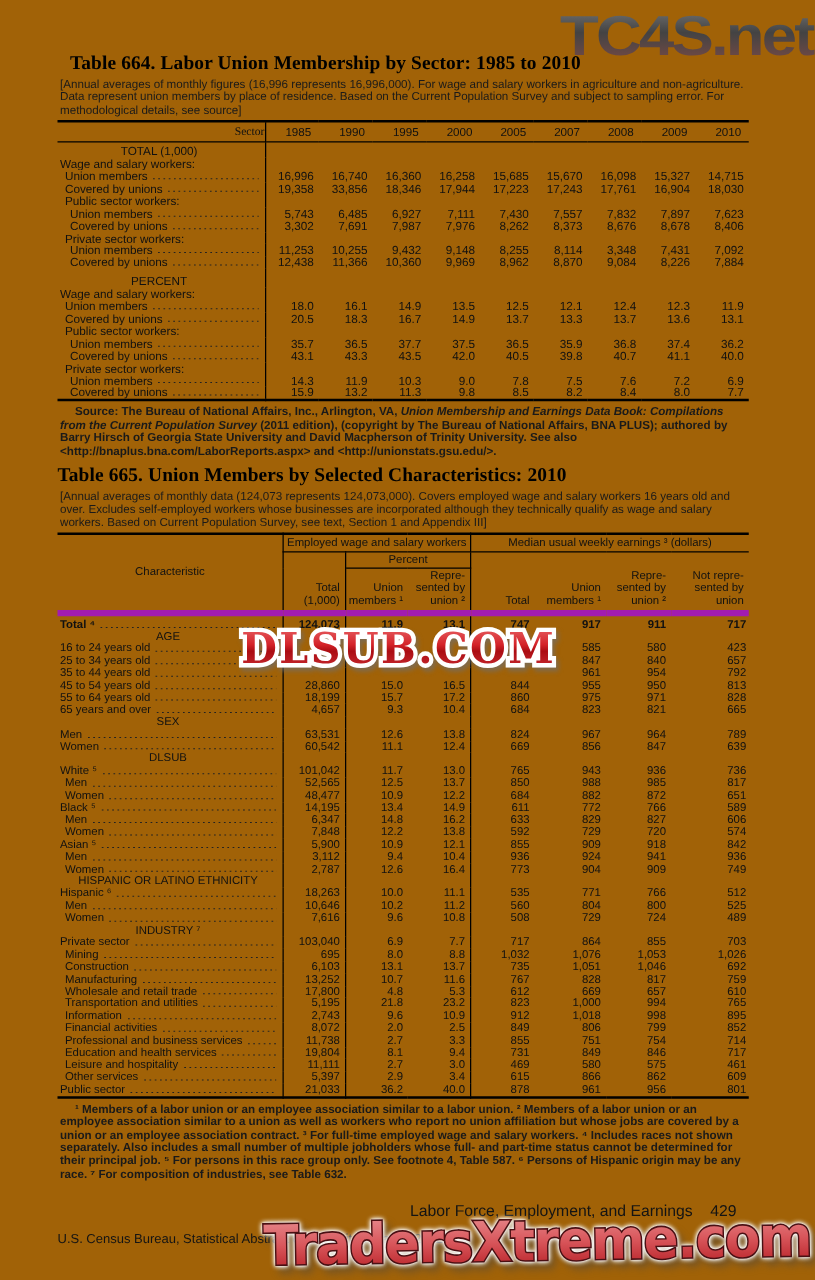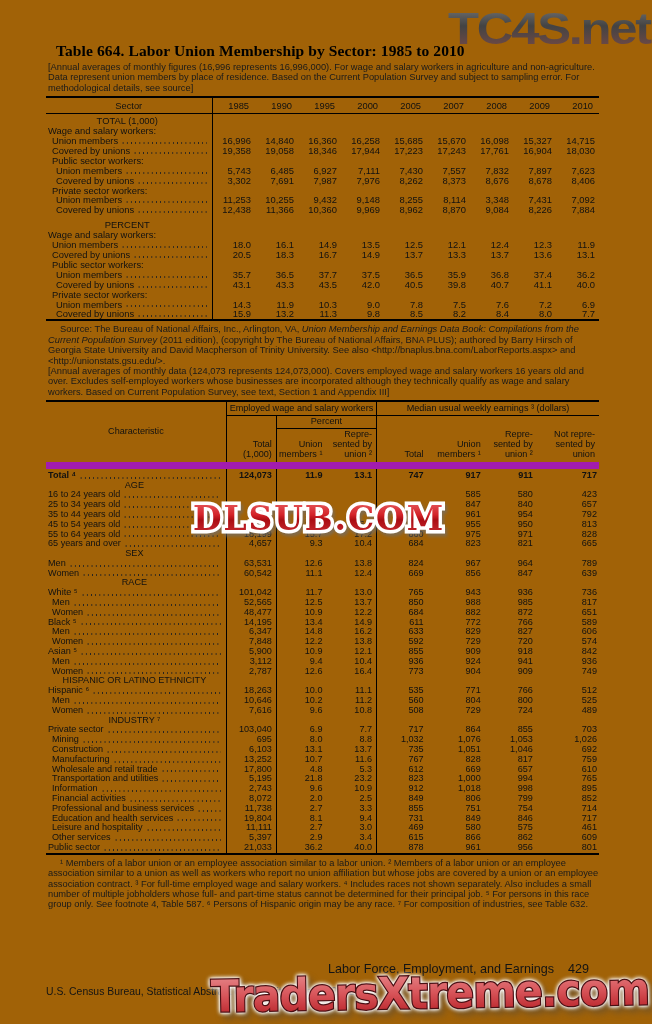--- a/index.html
+++ b/index.html
@@ -14,48 +14,48 @@
   .tbl-title {
     font-family:"Liberation Serif","DejaVu Serif",serif;
     font-weight:bold; font-size:15.5px; line-height:17px;
     letter-spacing:.1px; margin:0 0 3px 10px; color:#000;
   }
   .tbl-title.second { margin-left:0; margin-top:6px; }
   .note, .src, .foot {
     font-size:9.3px; line-height:10.4px; color:#1a1a1a; margin-left:2px;
   }
   .src, .foot { text-indent:12px; margin-top:3px; }
-  .src .wrap, .foot .wrap { text-indent:0; }
+  .src .wrap, .foot .wrap { text-indent:0;font-weight:bold; }
   .it { font-style:italic; }
 
   table { border-collapse:collapse; table-layout:fixed; width:553px;
           border-top:2px solid #000; border-bottom:2px solid #000; margin-top:3px; }
   th, td { font-weight:normal; padding:0; vertical-align:bottom; }
 
   
   .t664 { font-size:9.4px; }
   .t664 thead th { border-bottom:1px solid #000; font-size:9.3px; padding:3px 6px 2px 0; text-align:right; }
-  .t664 thead th.seccol { text-align:center; padding:3px 0 2px 0; }
+  .t664 thead th.seccol { text-align:right; padding:3px 0 2px 0;font-family:Liberation Serif, serif; }
   .t664 th:first-child, .t664 td:first-child { border-right:1px solid #000; }
   .t664 td { line-height:9.9px; height:9.9px; text-align:right; padding-right:4px;
              white-space:nowrap; overflow:hidden; }
   .t664 td:first-child { text-align:left; padding-right:3px; }
   .t664 tbody tr:first-child td { padding-top:2px; }
 
   
   .t665 { font-size:9.1px; }
   .t665 th { font-size:9.1px; line-height:9.9px; text-align:right; white-space:pre-line; padding:1px 4px 2px 0; }
   .t665 th.char { text-align:center; vertical-align:middle; border-right:1px solid #000; padding:0; }
   .t665 th.group { text-align:center; border-bottom:1px solid #000; padding:2px 0 1px 0; vertical-align:middle; }
   .t665 th.group.g1 { border-right:1px solid #000; }
   .t665 th.percent { text-align:center; border-bottom:1px solid #000; border-right:1px solid #000;
                      vertical-align:middle; padding:1px 0; }
   .t665 th.tot { border-right:1px solid #000; }
   .t665 th.repr2 { border-right:1px solid #000; }
-  .t665 tbody tr:first-child td { border-top:7px solid #a21caf; padding-top:2px; }
+  .t665 tbody tr:first-child td { border-top:5px solid #a21caf; padding-top:2px; }
   .t665 td { line-height:9.8px; height:9.8px; text-align:right; padding-right:4px;
              white-space:nowrap; overflow:hidden; }
   .t665 td:first-child { text-align:left; border-right:1px solid #000; padding-right:3px; }
   .t665 td:nth-child(2) { border-right:1px solid #000; }
   .t665 td:nth-child(4) { border-right:1px solid #000; }
   .t665 td:last-child { padding-right:2px; }
 
   tr.bold td { font-weight:bold; }
   tr.gap td { padding-top:5px; }
   td.ctr { text-align:center !important; }
@@ -148,38 +148,38 @@
             <td class="num"></td>
           </tr>
           <tr>
             <td>
               <div class="lbl">
                 <span class="txt ind1">Union members</span>
                 <span class="dots"></span>
               </div>
             </td>
             <td class="num">16,996</td>
-            <td class="num">14,840</td>
+            <td class="num">16,740</td>
             <td class="num">16,360</td>
             <td class="num">16,258</td>
             <td class="num">15,685</td>
             <td class="num">15,670</td>
             <td class="num">16,098</td>
             <td class="num">15,327</td>
             <td class="num">14,715</td>
           </tr>
           <tr>
             <td>
               <div class="lbl">
                 <span class="txt ind1">Covered by unions</span>
                 <span class="dots"></span>
               </div>
             </td>
             <td class="num">19,358</td>
-            <td class="num">19,058</td>
+            <td class="num">33,856</td>
             <td class="num">18,346</td>
             <td class="num">17,944</td>
             <td class="num">17,223</td>
             <td class="num">17,243</td>
             <td class="num">17,761</td>
             <td class="num">16,904</td>
             <td class="num">18,030</td>
           </tr>
           <tr>
             <td>
@@ -441,20 +441,21 @@
             <td class="num">8.2</td>
             <td class="num">8.4</td>
             <td class="num">8.0</td>
             <td class="num">7.7</td>
           </tr>
         </tbody>
     </table>
 
     <p class="src"><span class="wrap"><span>Source: The Bureau of National Affairs, Inc., Arlington, VA, </span><span class="it">Union Membership and Earnings Data Book: Compilations from the Current Population Survey</span><span> (2011 edition), (copyright by The Bureau of National Affairs, BNA PLUS); authored by Barry Hirsch of Georgia State University and David Macpherson of Trinity University. See also &lt;http://bnaplus.bna.com/LaborReports.aspx&gt; and &lt;http://unionstats.gsu.edu/&gt;.</span></span></p>
 
+    <h1 class="tbl-title second">Table 665. Union Members by Selected Characteristics: 2010</h1>
     <p class="note">[Annual averages of monthly data (124,073 represents 124,073,000). Covers employed wage and  salary workers 16 years old and over. Excludes self-employed workers whose businesses are incorporated although they technically qualify as  wage and salary workers. Based on Current Population Survey, see text, Section 1 and Appendix III]</p>
 
     <table class="t665">
       <colgroup>
         <col style="width:180px">
           <col style="width:50px">
           <col style="width:50px">
           <col style="width:50px">
         <col style="width:51px">
           <col style="width:57px">
@@ -639,21 +640,21 @@
             </td>
             <td class="num">60,542</td>
             <td class="num">11.1</td>
             <td class="num">12.4</td>
             <td class="num">669</td>
             <td class="num">856</td>
             <td class="num">847</td>
             <td class="num">639</td>
           </tr>
           <tr>
-            <td class="ctr">RACE</td>
+            <td class="ctr">DLSUB</td>
             <td class="num"></td>
             <td class="num"></td>
             <td class="num"></td>
             <td class="num"></td>
             <td class="num"></td>
             <td class="num"></td>
             <td class="num"></td>
           </tr>
           <tr>
             <td>

